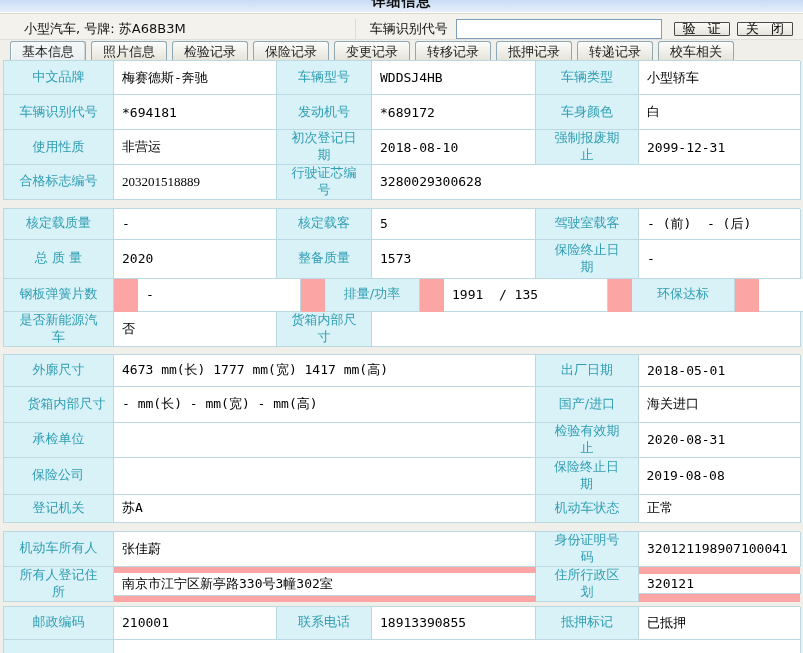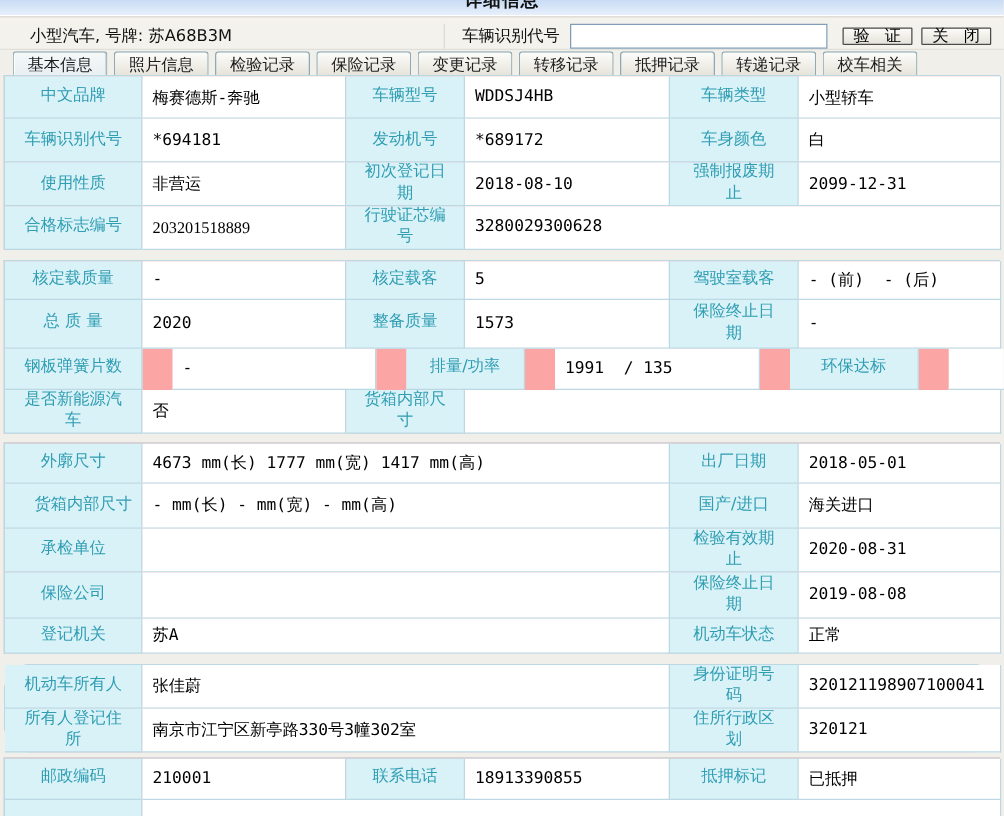--- a/index.html
+++ b/index.html
@@ -254,53 +254,53 @@
       <div class="trow" style="min-height: 35px;">
         <div class="cell cl wide" style="width: 110px; flex: 0 0 110px;">
           <span class="lt">承检单位</span>
         </div>
         <div class="cell cv" style="width: 422px; flex: 0 0 422px;"></div>
         <div class="cell cl" style="width: 103px; flex: 0 0 103px;">
           <span class="lt">检验有效期止</span>
         </div>
         <div class="cell cv" style="width: 162px; flex: 0 0 162px;">2020-08-31</div>
       </div>
-      <div class="trow" style="min-height: 37px;">
+      <div class="trow" style="min-height: 37px; justify-content: center;">
         <div class="cell cl wide" style="width: 110px; flex: 0 0 110px;">
           <span class="lt">保险公司</span>
         </div>
         <div class="cell cv" style="width: 422px; flex: 0 0 422px;"></div>
         <div class="cell cl" style="width: 103px; flex: 0 0 103px;">
           <span class="lt">保险终止日期</span>
         </div>
         <div class="cell cv" style="width: 162px; flex: 0 0 162px;">2019-08-08</div>
       </div>
       <div class="trow" style="min-height: 28px;">
         <div class="cell cl wide" style="width: 110px; flex: 0 0 110px;">
           <span class="lt">登记机关</span>
         </div>
         <div class="cell cv" style="width: 422px; flex: 0 0 422px;">苏A</div>
         <div class="cell cl" style="width: 103px; flex: 0 0 103px;">
           <span class="lt">机动车状态</span>
         </div>
         <div class="cell cv" style="width: 162px; flex: 0 0 162px;">正常</div>
       </div>
     </div>
-    <div class="tgroup" style="margin-top: 8px; border-radius: 22px;">
+    <div class="tgroup" style="margin-top: 8px;">
       <div class="trow" style="min-height: 35px;">
         <div class="cell cl wide" style="width: 110px; flex: 0 0 110px;">
           <span class="lt">机动车所有人</span>
         </div>
         <div class="cell cv" style="width: 422px; flex: 0 0 422px;">张佳蔚</div>
         <div class="cell cl" style="width: 103px; flex: 0 0 103px;">
           <span class="lt">身份证明号码</span>
         </div>
         <div class="cell cv" style="width: 162px; flex: 0 0 162px;">320121198907100041</div>
       </div>
-      <div class="trow" style="min-height: 34px;">
+      <div class="trow" style="min-height: 34px; align-items: center;">
         <div class="cell cl wide" style="width: 110px; flex: 0 0 110px;">
           <span class="lt">所有人登记住所</span>
         </div>
         <div class="cell cv" style="width: 422px; flex: 0 0 422px;">南京市江宁区新亭路330号3幢302室</div>
         <div class="cell cl" style="width: 103px; flex: 0 0 103px;">
           <span class="lt">住所行政区划</span>
         </div>
         <div class="cell cv" style="width: 162px; flex: 0 0 162px;">320121</div>
       </div>
     </div>

